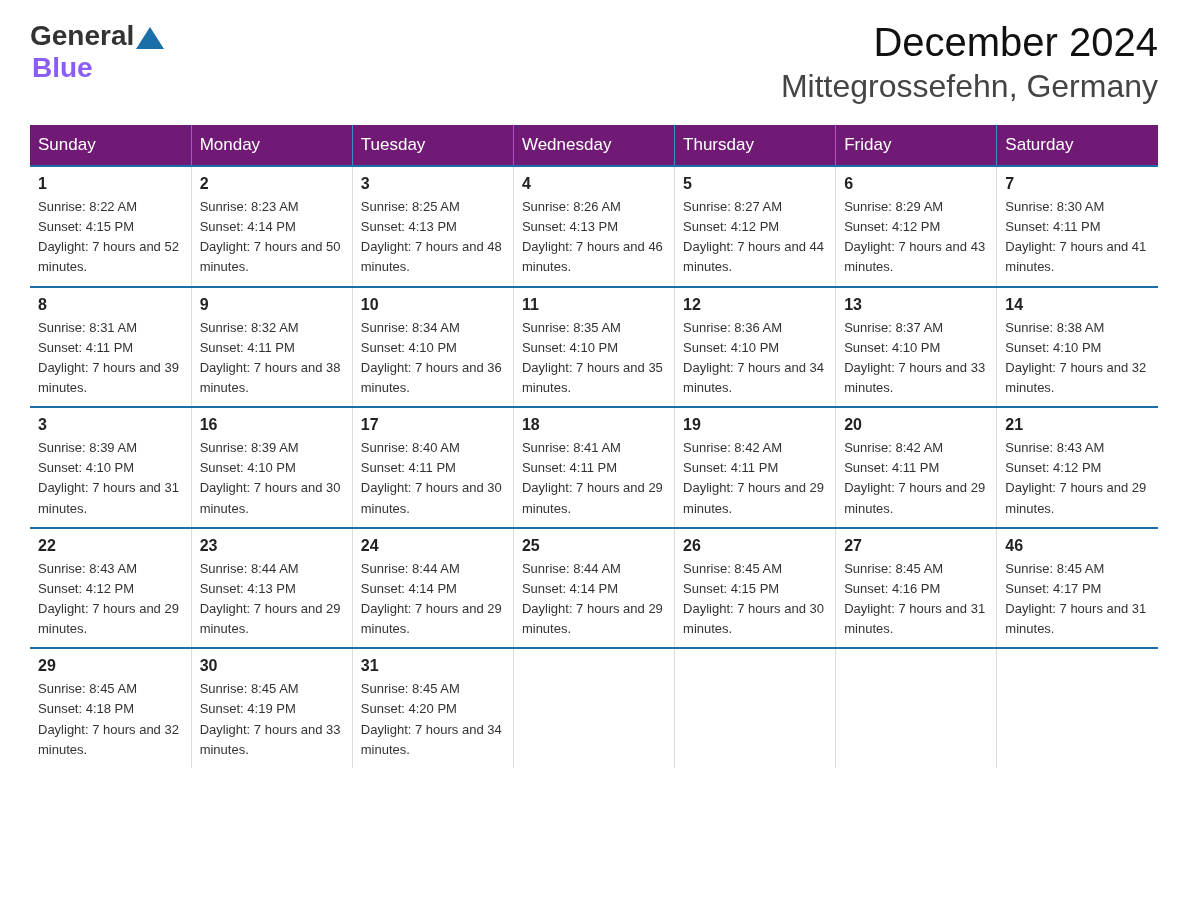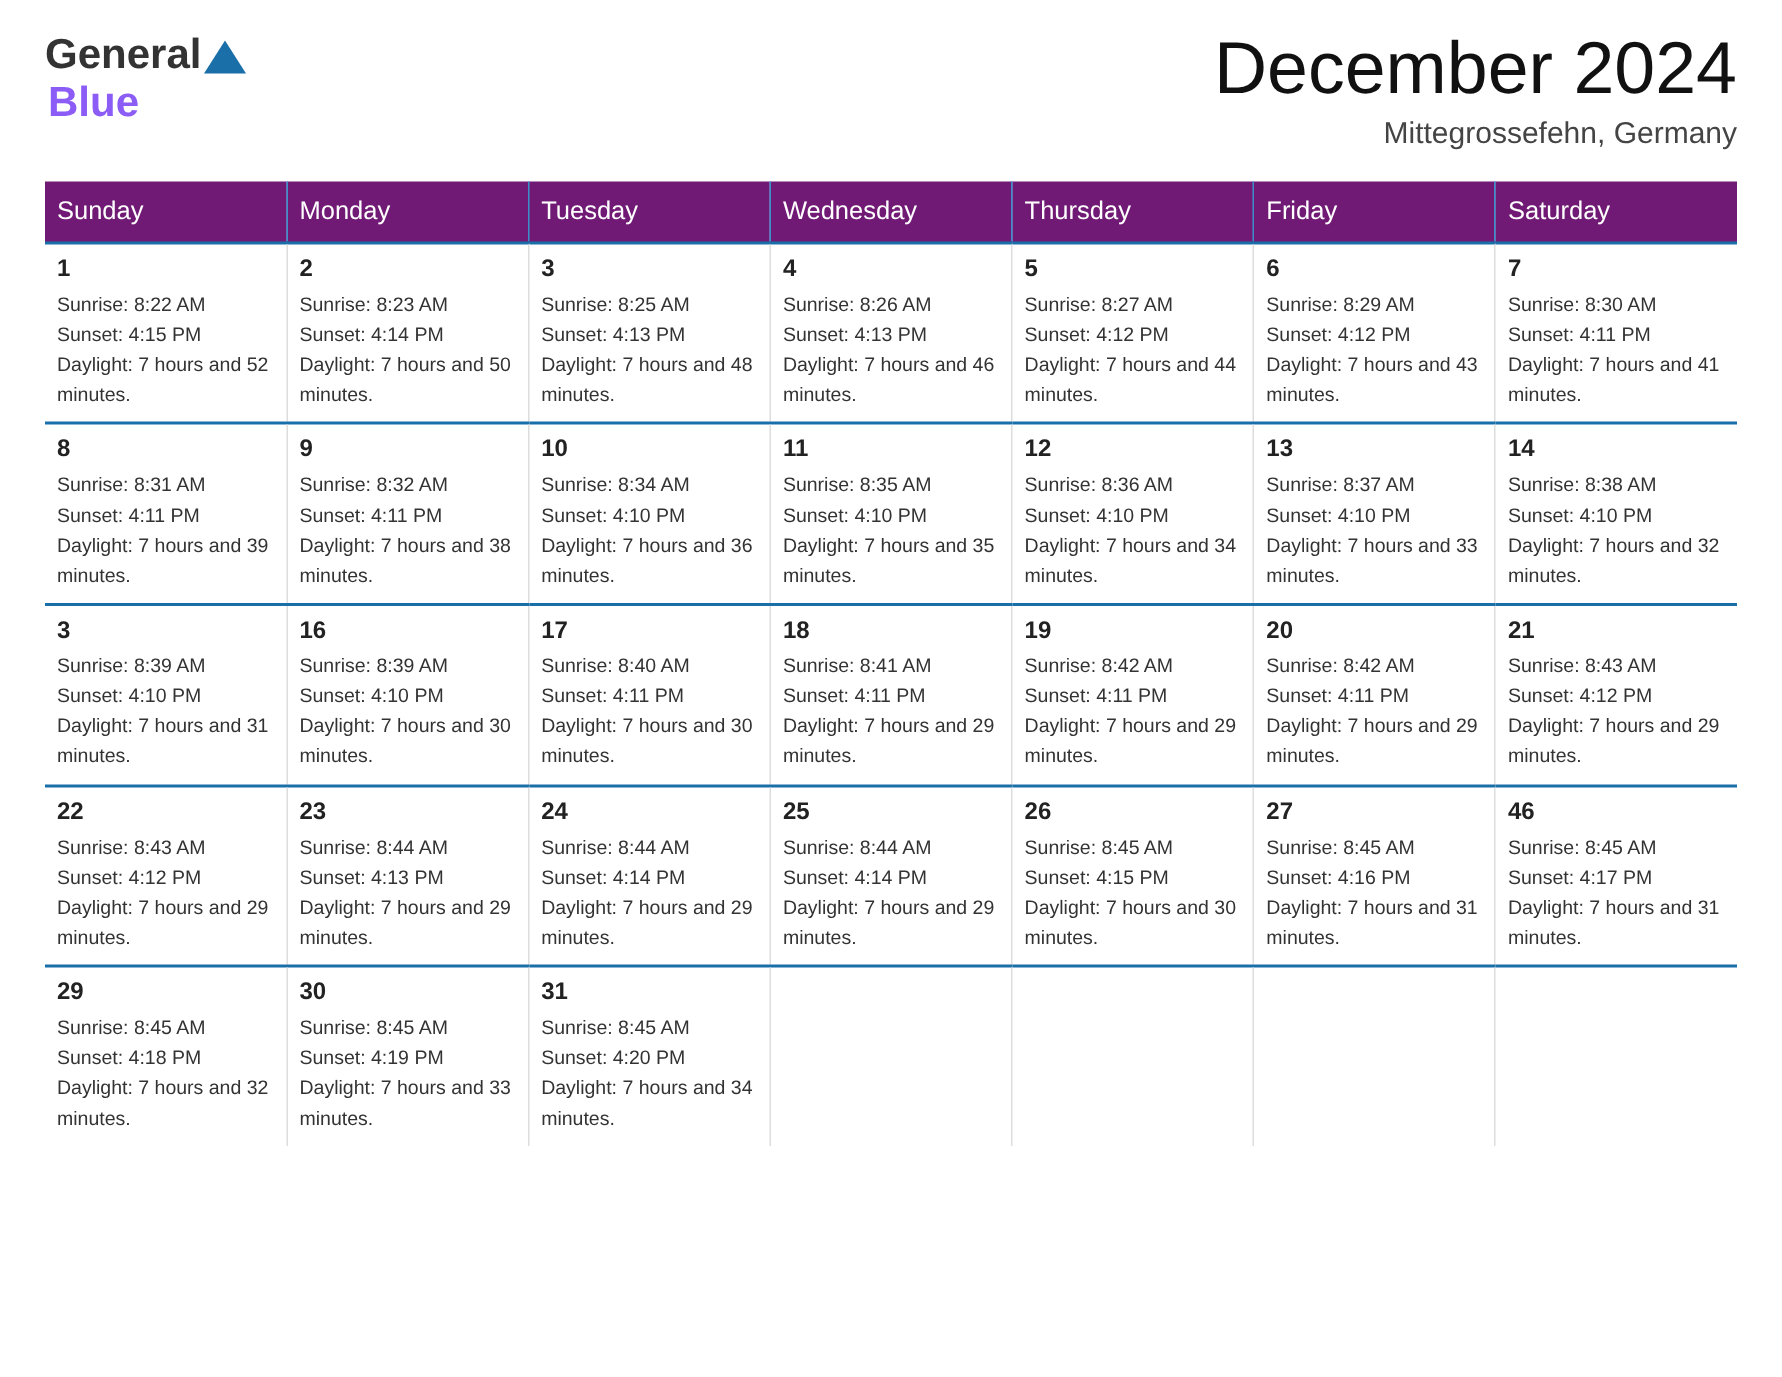--- a/index.html
+++ b/index.html
@@ -42,27 +42,27 @@
     .logo-blue {
       font-size: 28px;
       font-weight: bold;
       color: #8b5cf6;
       margin-left: 2px;
     }
     .title-block {
       text-align: right;
     }
     .month-title {
-      font-size: 49px;
+      font-size: 40px;
       font-weight: normal;
       color: #111;
       line-height: 1.1;
     }
     .location-title {
-      font-size: 20px;
+      font-size: 32px;
       color: #444;
       margin-top: 4px;
     }
     table {
       width: 100%;
       border-collapse: collapse;
       table-layout: fixed;
     }
     thead tr th {
       background-color: #701a75;

